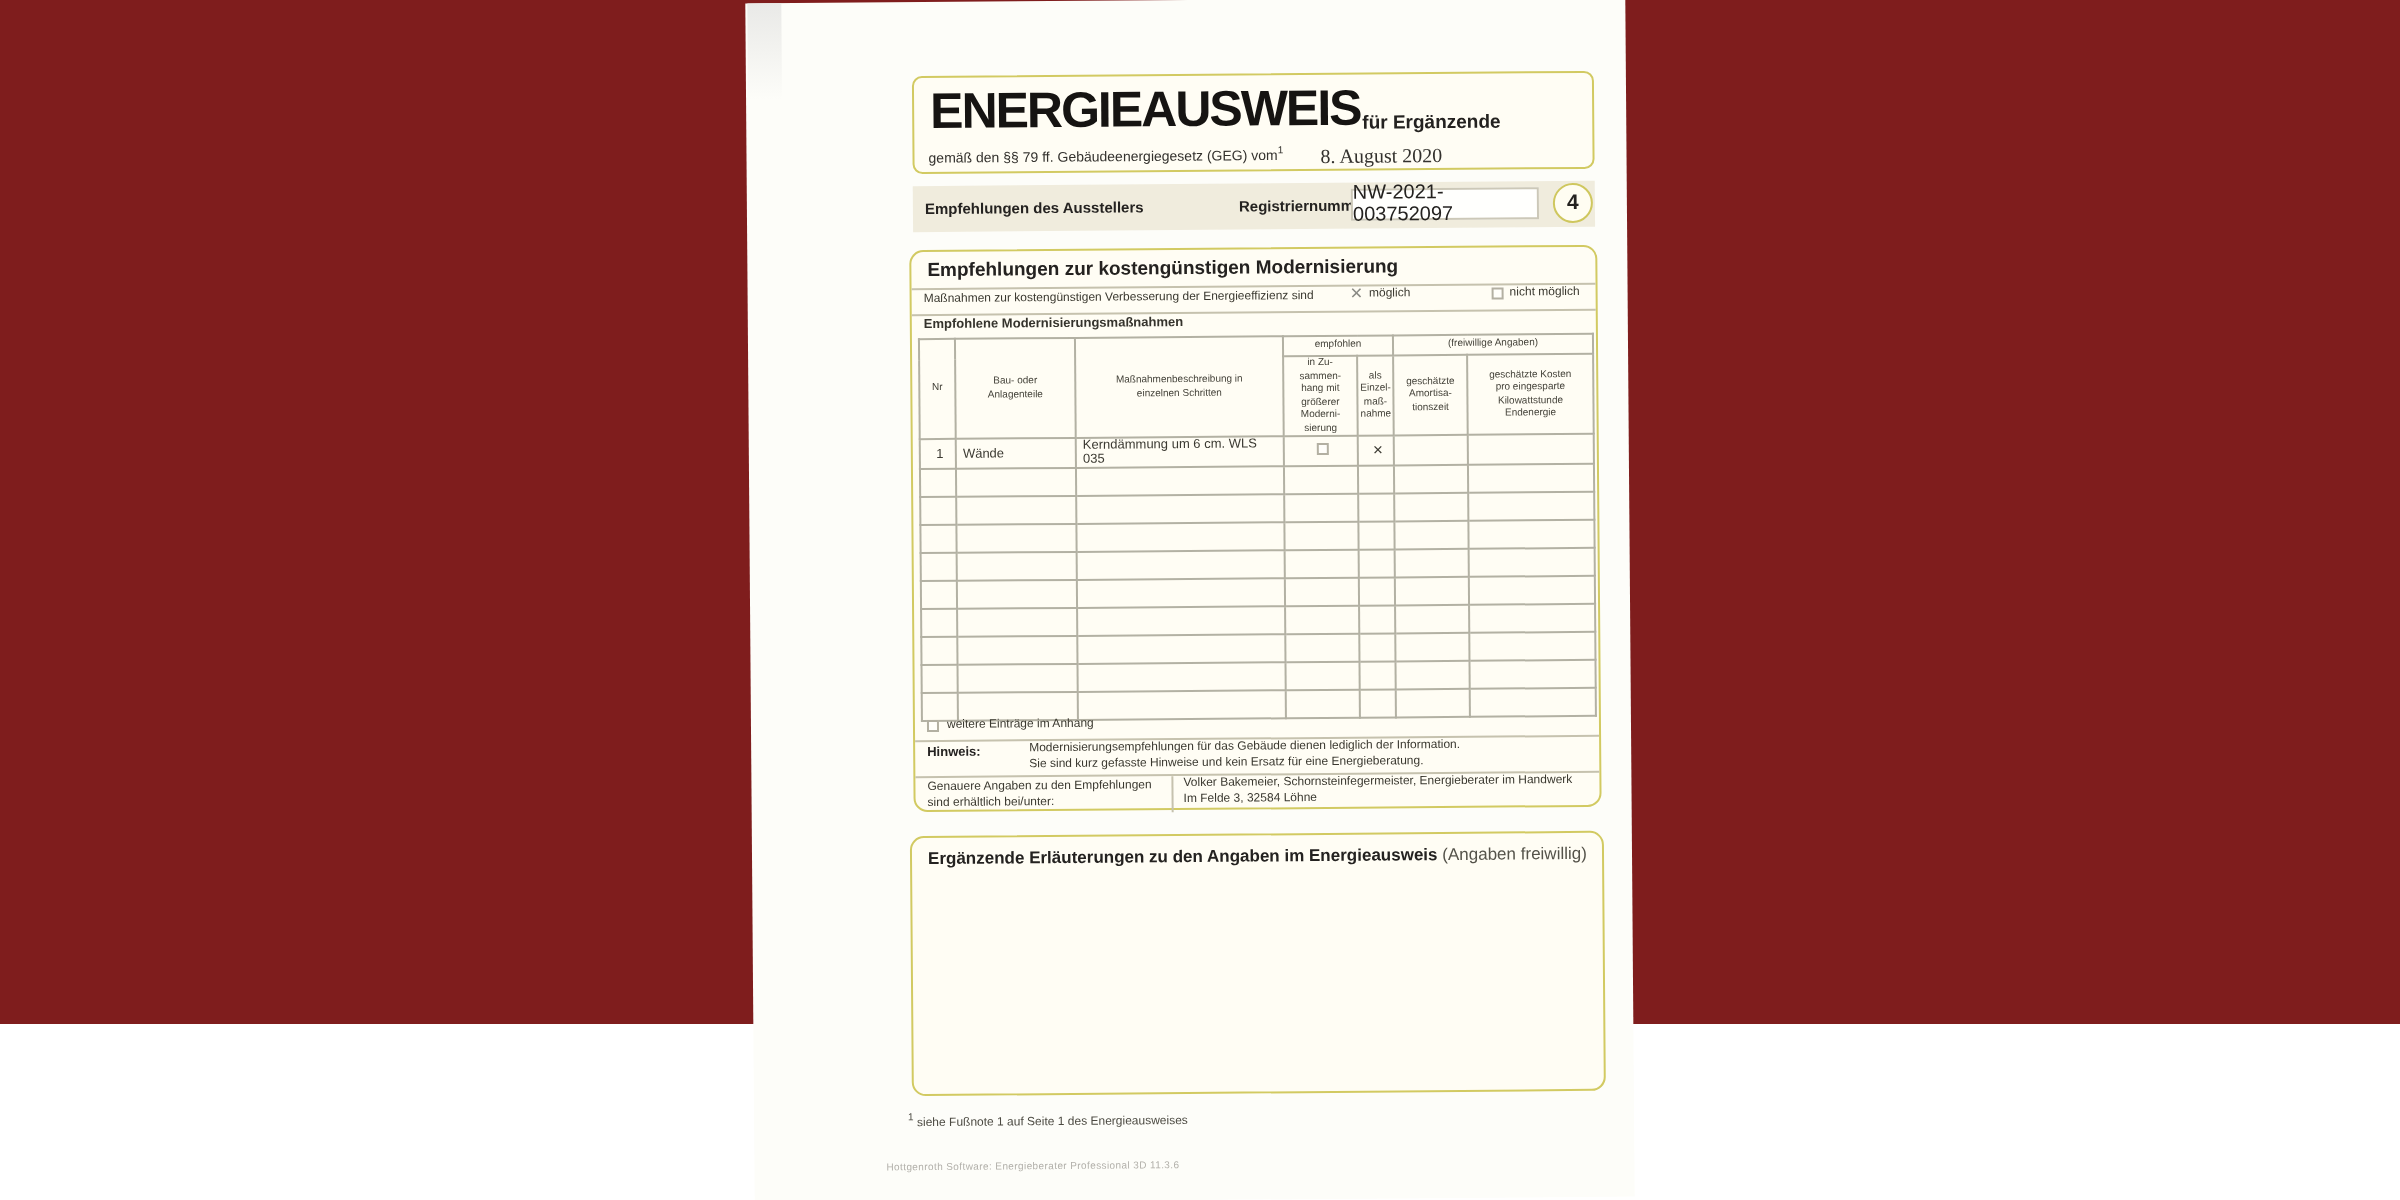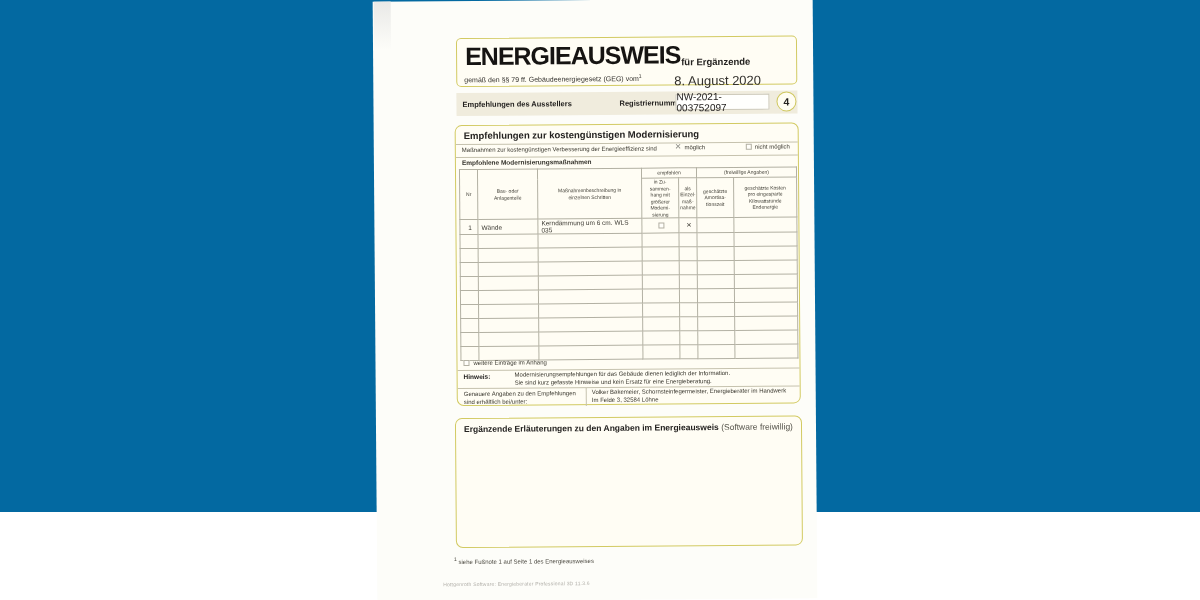--- a/index.html
+++ b/index.html
@@ -1,33 +1,33 @@
 <!DOCTYPE html>
 <html><head>
 <meta charset="utf-8">
 <style>
   * { margin:0; padding:0; box-sizing:border-box; }
   html,body { width:1200px; height:600px; background:#ffffff; overflow:hidden;
               font-family:"Liberation Sans", sans-serif; color:#242220; }
-  .stage { position:relative; width:1200px; height:512px; background:#0369a1; }
+  .stage { position:relative; width:1200px; height:512px; background:#7f1d1d; }
 
   .paper { position:absolute; left:375px; top:0; width:440px; height:600px;
            background:#fdfdf9; transform:rotate(-0.45deg); transform-origin:50% 50%; }
   .edge-shade { position:absolute; left:1px; top:0; width:17px; height:48px;
                 background:linear-gradient(180deg,#e9e9e7,rgba(233,233,231,0)); }
 
   .obox { position:absolute; border:1.5px solid #d2ca62; background:#fffdf4; border-radius:7px; }
 
   
   .title-box { left:83px; top:37px; width:341px; height:49px; border-radius:5px; }
   .big-title { position:absolute; left:8px; top:3px; font-size:25px; font-weight:bold;
                letter-spacing:-1px; color:#161412; }
   .title-suffix { position:absolute; left:224px; top:19px; font-size:9.5px; font-weight:bold; }
   .law-line { position:absolute; left:7px; top:35px; font-size:7px; color:#33312d; }
-  .law-date { position:absolute; left:217px; top:36px; font-size:13px; color:#33312d; }
+  .law-date { position:absolute; left:203px; top:36px; font-size:10px; color:#33312d;font-family:Liberation Serif, serif; }
   sup { font-size:5px; vertical-align:super; }
 
   
   .issuer-bar { position:absolute; left:83px; top:92px; width:341px; height:23px; background:#f0ecdd; }
   .issuer-label { position:absolute; left:6px; top:7px; font-size:7.5px; font-weight:bold; }
   .reg-label { position:absolute; left:163px; top:7px; font-size:7.5px; font-weight:bold; }
   .reg-box { position:absolute; left:219px; top:3px; width:94px; height:16px; background:#fffffd;
              border:1px solid #ccc8b8; font-size:10px; display:flex; align-items:center; justify-content:center; }
   .page-circle { position:absolute; left:320px; top:1px; width:20px; height:20px; border-radius:50%;
                  border:1.5px solid #cfc75e; background:#fffdf2; font-size:10.5px; font-weight:bold;
@@ -261,20 +261,20 @@
       <div class="vdiv"></div>
       <span class="det-l1">Genauere Angaben zu den Empfehlungen</span>
       <span class="det-l2">sind erhältlich bei/unter:</span>
       <span class="det-v1">Volker Bakemeier, Schornsteinfegermeister, Energieberater im Handwerk</span>
       <span class="det-v2">Im Felde 3, 32584 Löhne</span>
     </div>
 
     <div class="obox notes-box">
       <span class="notes-heading">
         <span>Ergänzende Erläuterungen zu den Angaben im Energieausweis</span>
-        <span class="norm"> <span>(Software freiwillig)</span></span>
+        <span class="norm"> <span>(Angaben freiwillig)</span></span>
       </span>
     </div>
 
     <span class="footnote"><sup>1</sup> <span>siehe Fußnote 1 auf Seite 1 des Energieausweises</span></span>
     <span class="print-line">Hottgenroth Software: Energieberater Professional 3D 11.3.6</span>
   </div>
 </div>
 
 </body></html>

